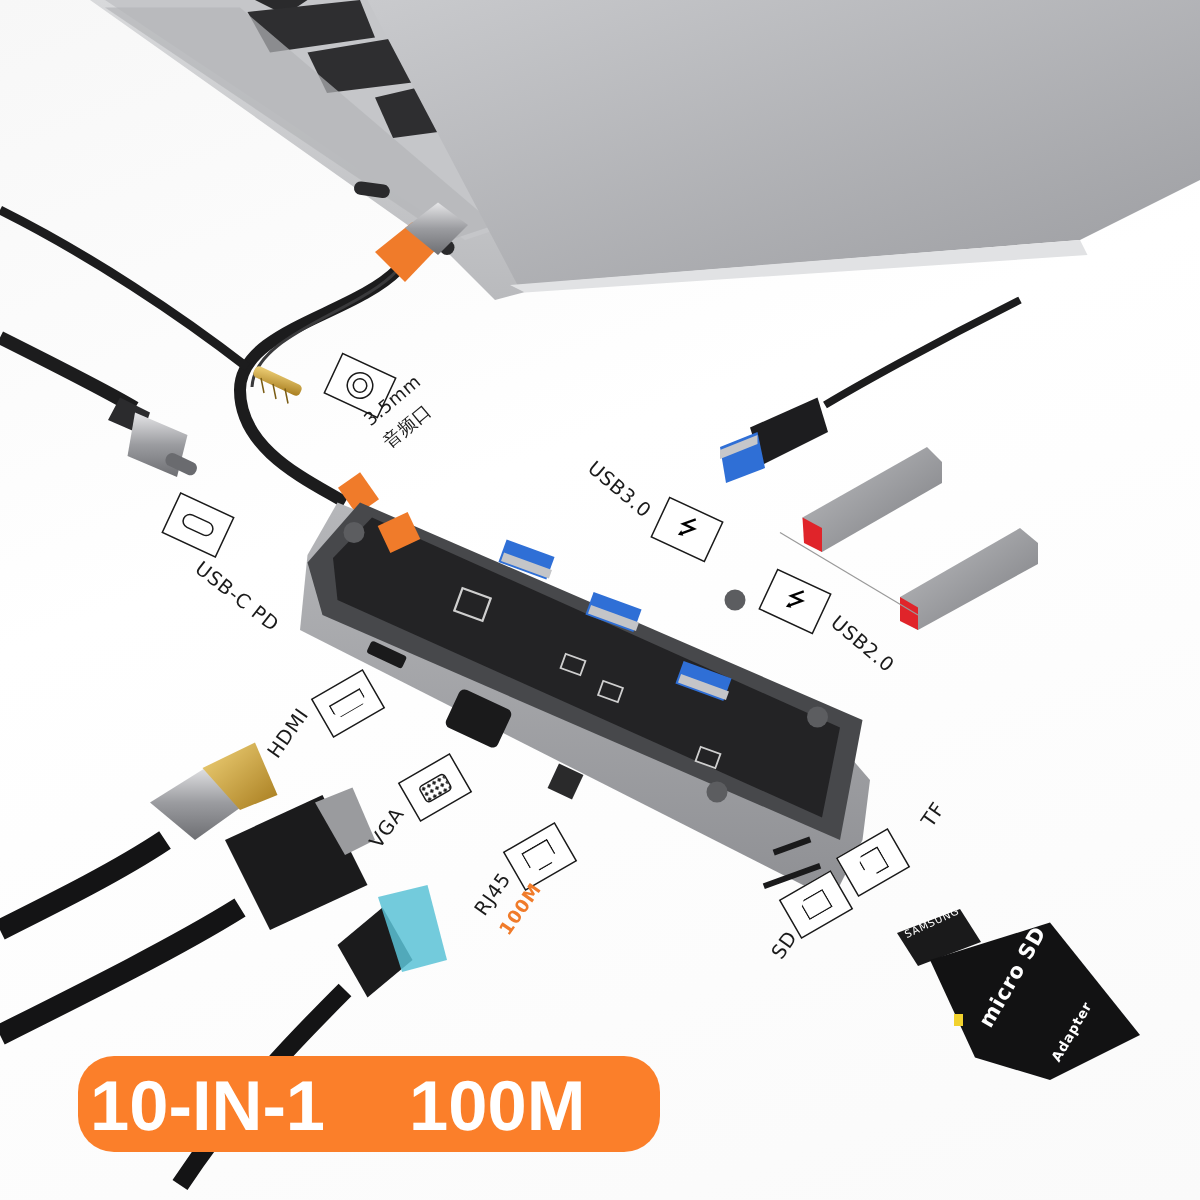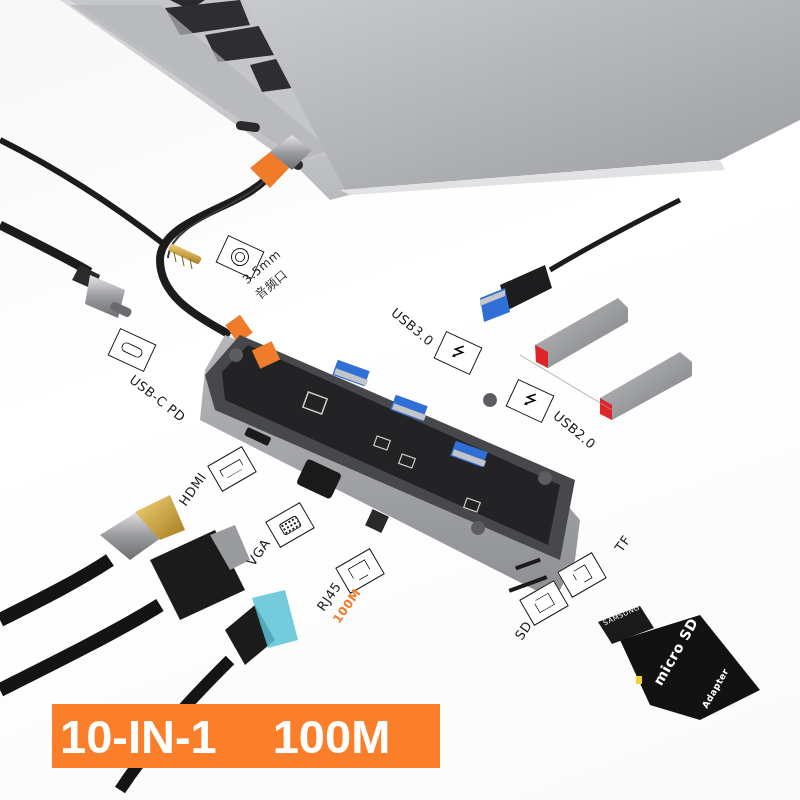--- a/index.html
+++ b/index.html
@@ -2,21 +2,21 @@
 <html><head>
 <meta charset="utf-8">
 <style>
   html, body { margin: 0; padding: 0; }
   body { width: 800px; height: 800px; overflow: hidden; background: #ffffff; font-family: "DejaVu Sans", sans-serif; position: relative; }
   #stage { position: absolute; left: 0; top: 0; width: 800px; height: 800px; background: linear-gradient(160deg, #f7f7f7 0%, #ffffff 40%, #fafafa 100%); }
   svg.art { position: absolute; left: 0; top: 0; }
   .label { position: absolute; font-family: "DejaVu Sans", sans-serif; font-size: 13px; color: #1a1a1a; white-space: nowrap; transform-origin: left top; letter-spacing: 0.5px; }
   .label.orange { color: #f07b2a; font-weight: bold; }
   .icon-box { position: absolute; width: 40px; height: 30px; border: 1.6px solid #1a1a1a; background: #fff; box-sizing: border-box; display: flex; align-items: center; justify-content: center; }
-  .banner { position: absolute; left: 52px; top: 704px; width: 388px; height: 64px; background: #fb7f2a; display: flex; align-items: center; }
+  .banner { position: absolute; left: 52px; top: 704px; width: 388px; height: 64px; background: #fb7f2a; display: flex; align-items: center; border-radius: 24px; }
   .banner span { font-family: "Liberation Sans", sans-serif; font-weight: bold; color: #ffffff; font-size: 47px; line-height: 1; }
   .banner .left { margin-left: 8px; }
   .banner .right { margin-left: 56px; }
 </style>
 </head>
 <body>
 
 <div id="stage">
 
   <svg class="art" width="800" height="800" viewBox="0 0 800 800">

